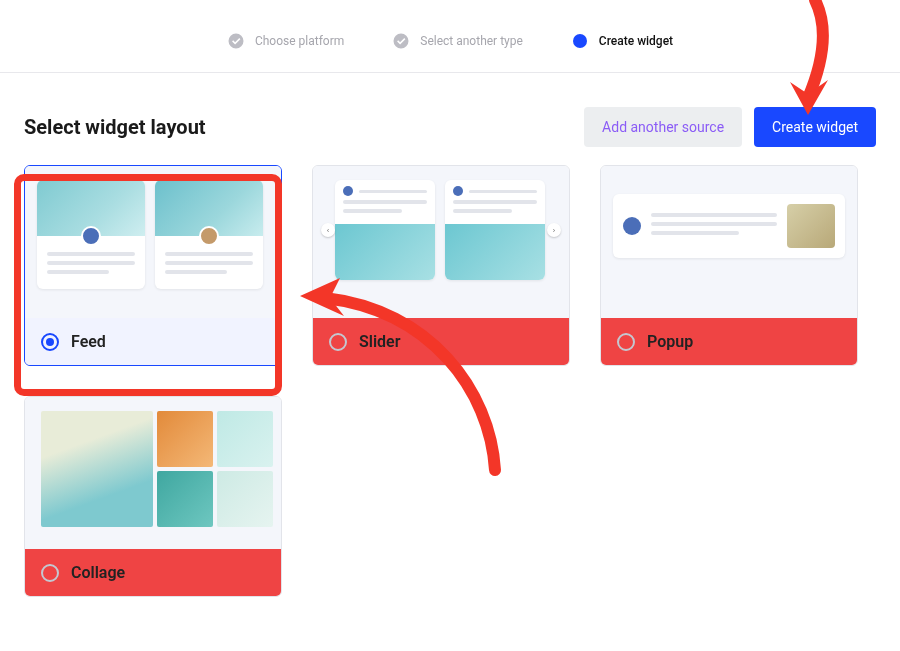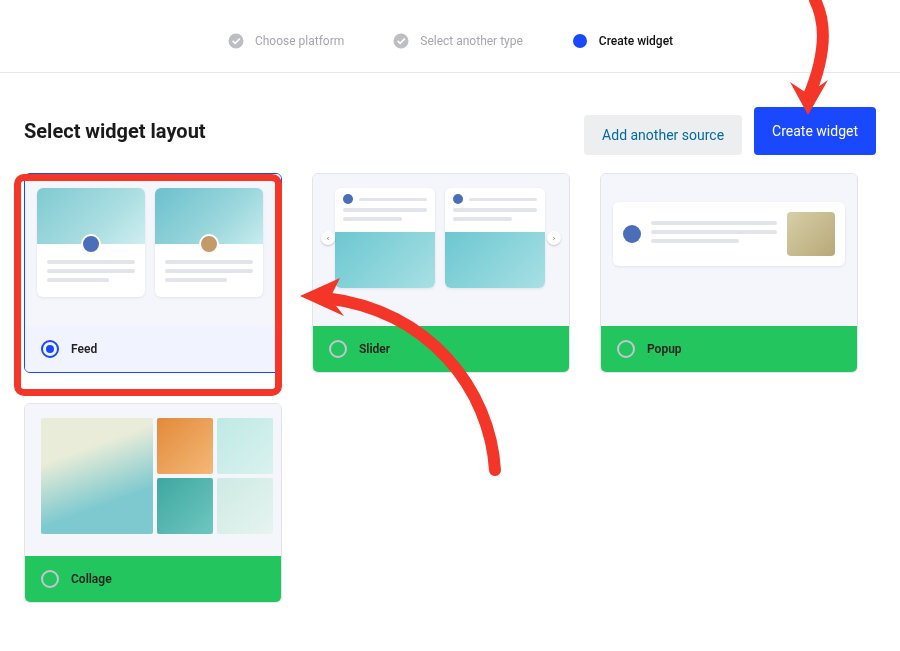--- a/index.html
+++ b/index.html
@@ -54,21 +54,21 @@
   }
   .header-actions { display: flex; gap: 12px; }
   .btn {
     border: none;
     border-radius: 4px;
     font-size: 14px;
     padding: 12px 18px;
     cursor: pointer;
     font-family: inherit;
   }
-  .btn-secondary { background: #eceef0; color: #0369a1; margin-top: 8px; }
+  .btn-secondary { background: #eceef0; color: #8b5cf6; }
   .btn-primary { background: #1948ff; color: #fff; }
 
   
   .layout-grid {
     display: grid;
     grid-template-columns: repeat(3, 258px);
     gap: 30px;
     padding: 0 24px;
   }
   .layout-card {
@@ -85,35 +85,35 @@
     height: 152px;
     background: #f4f6fb;
     position: relative;
     overflow: hidden;
   }
   .layout-footer {
     display: flex;
     align-items: center;
     gap: 12px;
     padding: 14px 16px;
-    background: #22c55e;
+    background: #ef4444;
   }
   .layout-card.selected .layout-footer { background: #f1f3ff; }
   .radio {
     width: 18px; height: 18px;
     border: 2px solid #c4c7d0;
     border-radius: 50%;
     display: flex; align-items: center; justify-content: center;
     flex-shrink: 0;
   }
   .radio.checked { border-color: #1948ff; }
   .radio.checked::after {
     content: ""; width: 8px; height: 8px; border-radius: 50%; background: #1948ff;
   }
-  .layout-label { font-size: 12px; font-weight: 600; color: #222; }
+  .layout-label { font-size: 16px; font-weight: 600; color: #222; }
 
   
   .highlight-box {
     position: absolute;
     border: 7px solid #f33628;
     border-radius: 10px;
     pointer-events: none;
     z-index: 50;
   }
 

